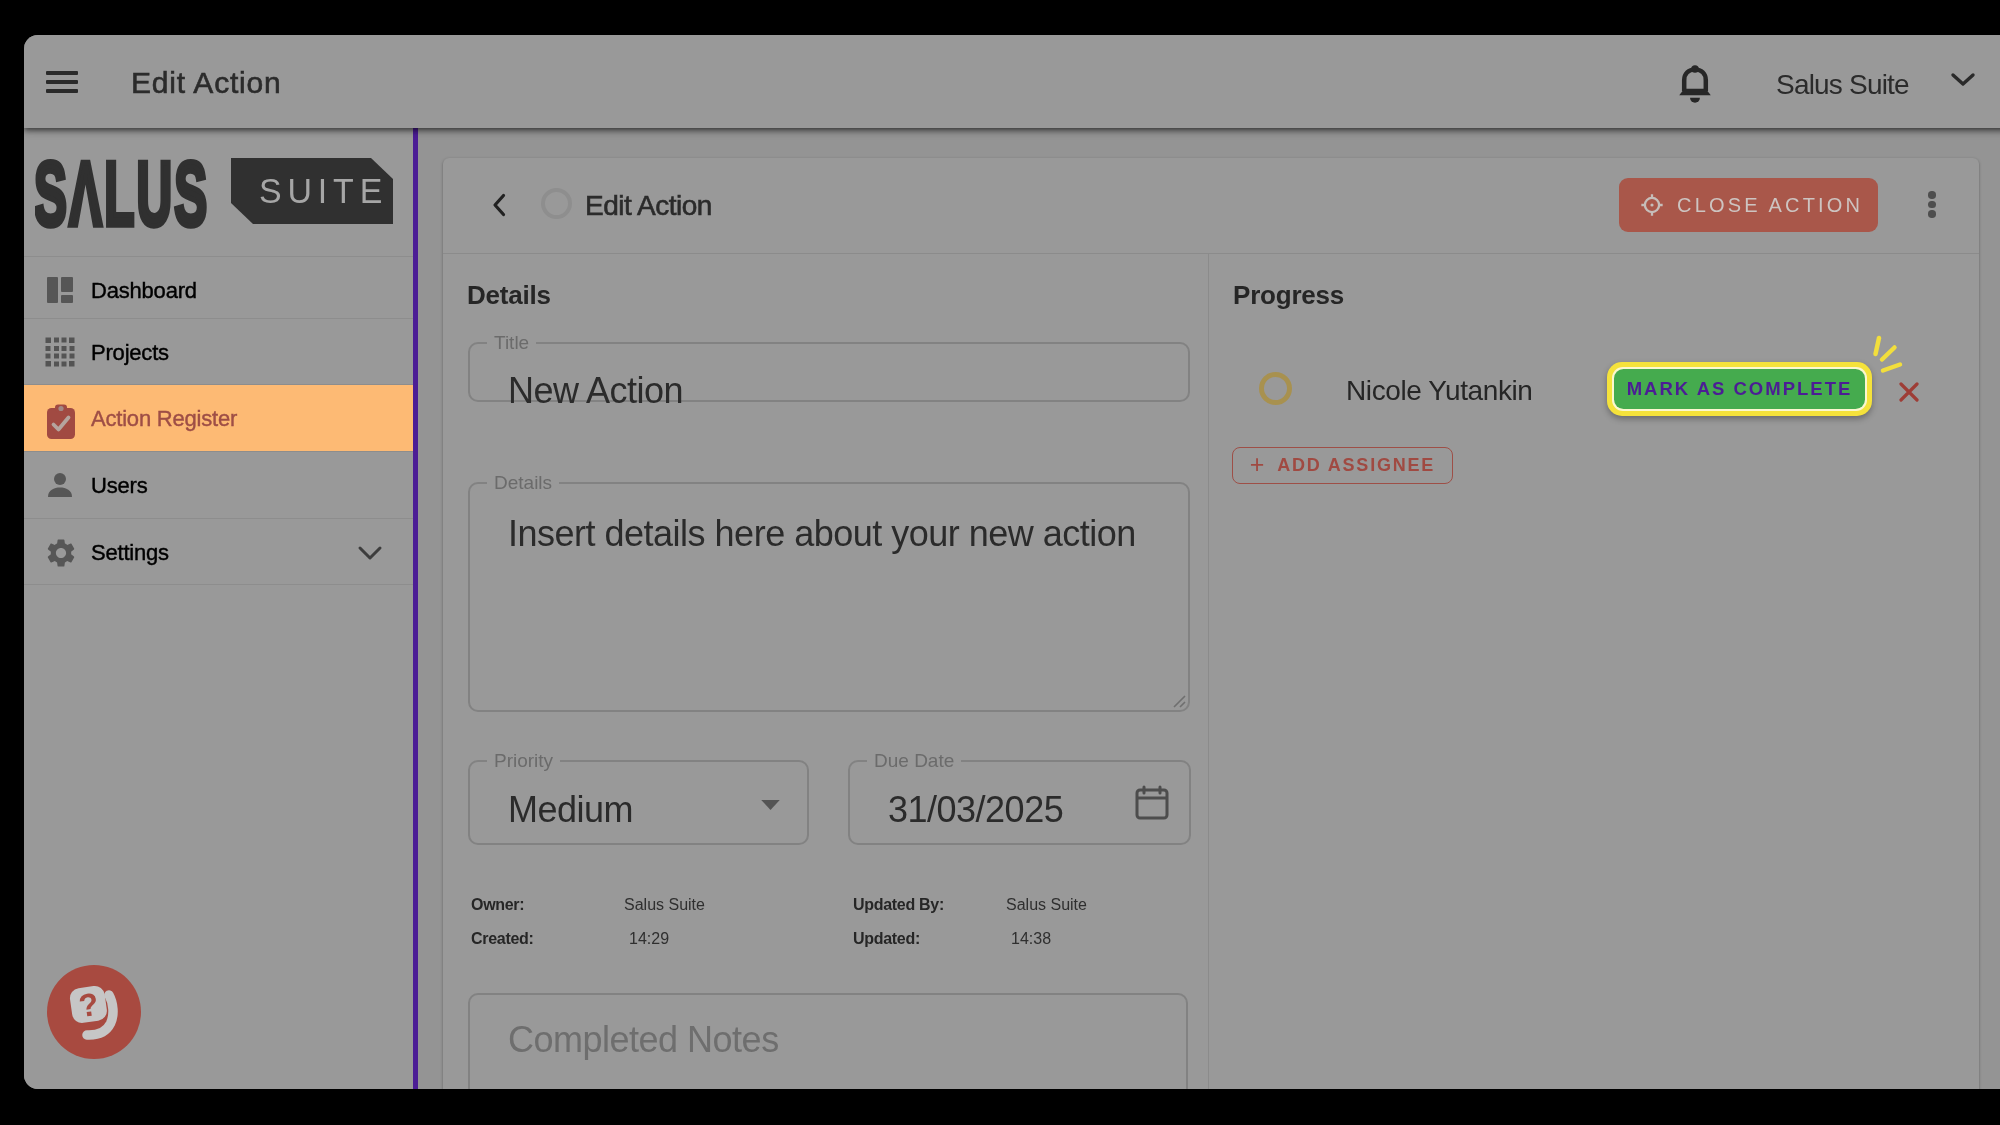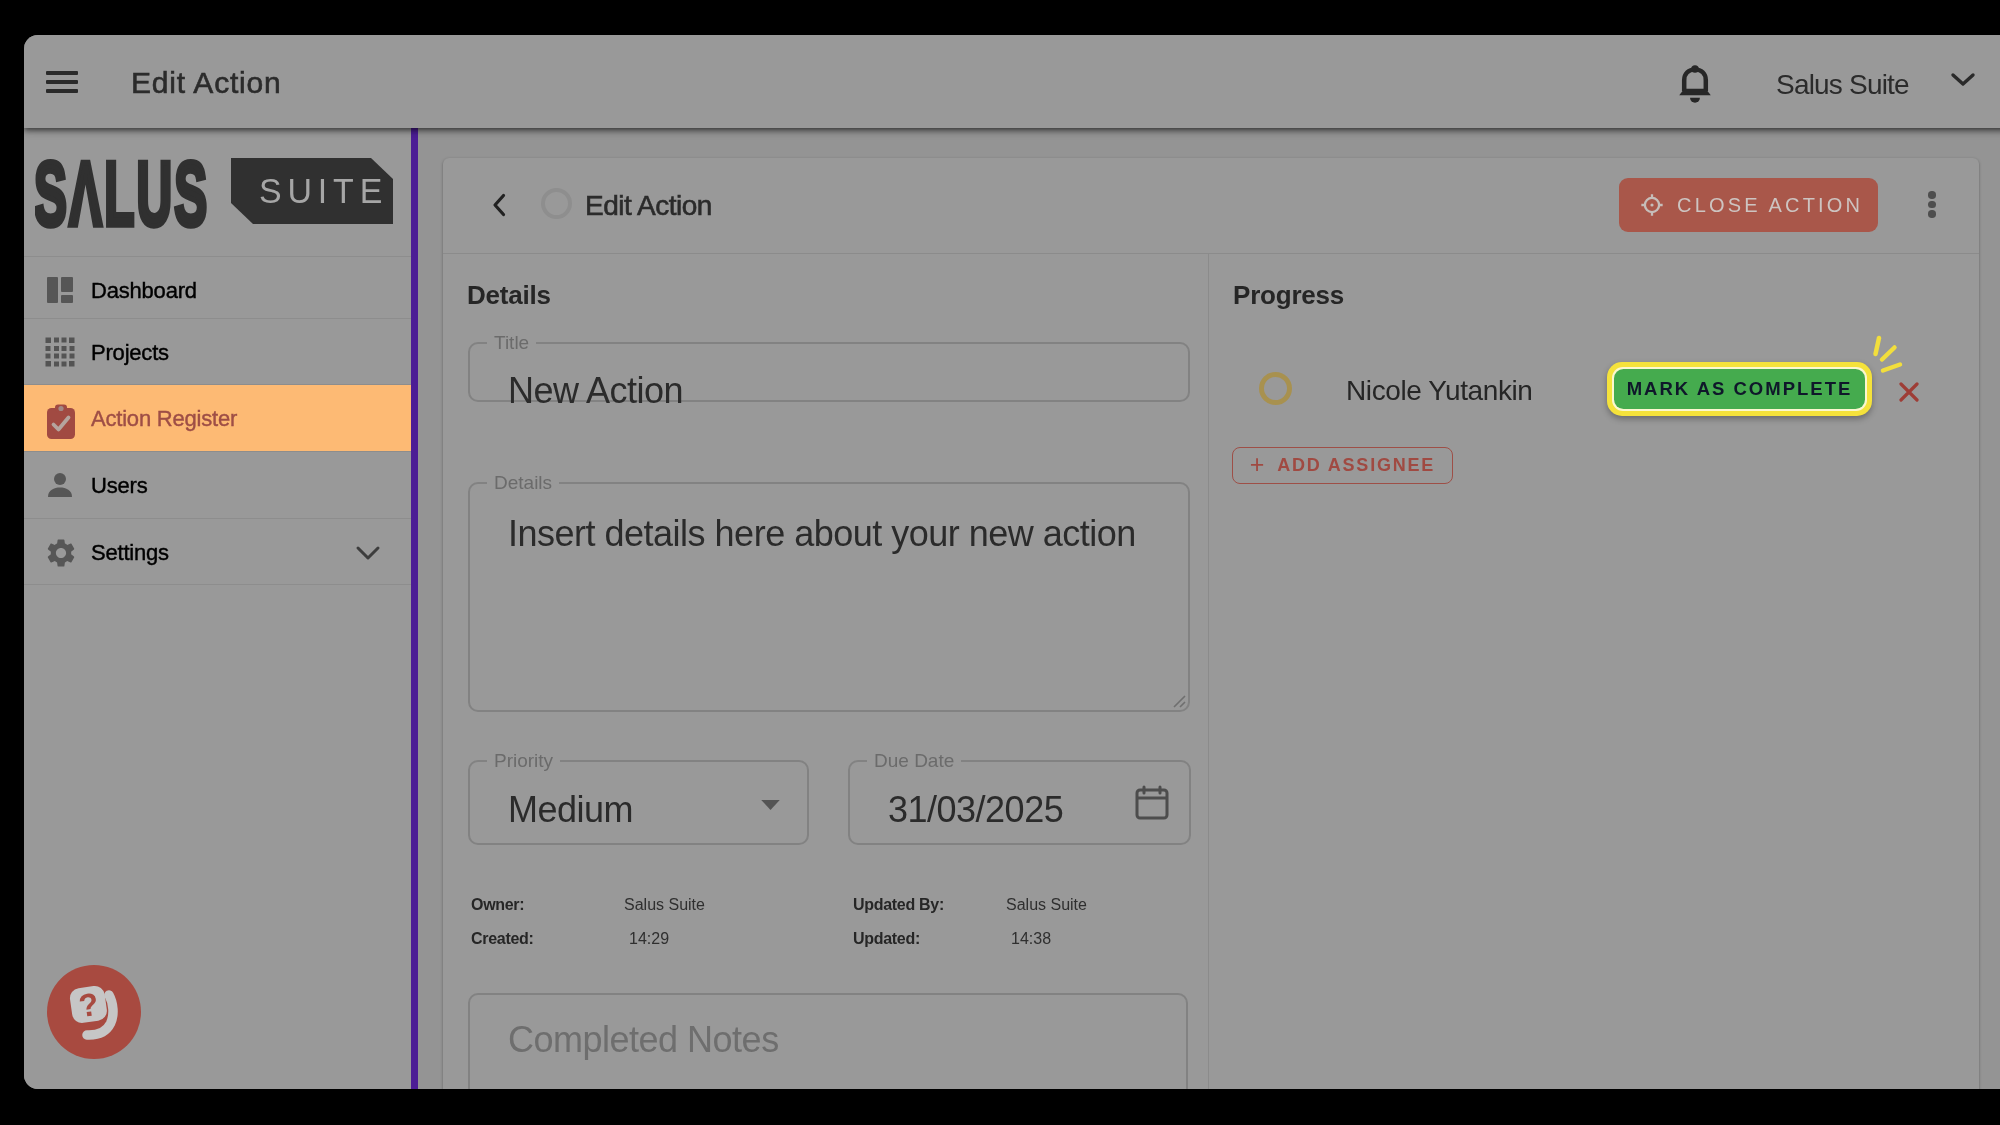--- a/index.html
+++ b/index.html
@@ -9,21 +9,21 @@
 #win{position:absolute;left:24px;top:35px;width:1990px;height:1054px;background:#949494;border-radius:14px;overflow:hidden;}
 
 #appbar{position:absolute;left:0;top:0;width:100%;height:93px;background:#999;box-shadow:0 2px 4px -1px rgba(0,0,0,.38),0 4px 5px 0 rgba(0,0,0,.26),0 1px 10px 0 rgba(0,0,0,.22);z-index:5;}
 #hamb{position:absolute;left:22px;top:36px;width:32px;height:22px;}
 #hamb div{height:4px;background:#2a2a2a;border-radius:1px;margin-bottom:5px;}
 #appTitle{position:absolute;left:107px;top:31px;font-size:30px;color:#2b2b2b;letter-spacing:.8px;-webkit-text-stroke:0.6px #2b2b2b;}
 #bell{position:absolute;left:1653px;top:28px;}
 #acctName{position:absolute;left:1752px;top:34px;font-size:28px;letter-spacing:-0.8px;color:#2b2b2b;}
 #acctChev{position:absolute;left:1925px;top:36px;}
 
-#sidebar{position:absolute;left:0;top:93px;width:394px;bottom:0;background:#999;border-right:7px solid #4c1d95;}
+#sidebar{position:absolute;left:0;top:93px;width:394px;bottom:0;background:#999;border-right:5px solid #4c1d95;}
 #logo{position:absolute;left:11px;top:30px;}
 .navsep{position:absolute;left:0;width:100%;height:1px;background:#8d8d8d;}
 .nav{position:absolute;left:0;width:100%;height:66px;}
 .nav .ic{position:absolute;left:20px;top:17px;width:32px;height:32px;}
 .nav .lb{position:absolute;left:67px;top:21px;font-size:22px;letter-spacing:-0.2px;color:#000000;-webkit-text-stroke:0.4px currentColor;}
 
 #main{position:absolute;left:395px;top:93px;right:0;bottom:0;background:#949494;}
 #card{position:absolute;left:24px;top:30px;width:1536px;height:1200px;background:#999;border-radius:6px;box-shadow:0 1px 3px rgba(0,0,0,.35);}
 #backChev{position:absolute;left:46px;top:33px;}
 #hdrCircle{position:absolute;left:98px;top:30px;width:31px;height:31px;border-radius:50%;border:4px solid #8e8e8e;}
@@ -38,21 +38,21 @@
 .fld{position:absolute;border:2px solid #828282;border-radius:10px;}
 .fld .flab{position:absolute;top:-11px;left:17px;font-size:19px;color:#6b6b6b;background:#999;padding:0 7px;line-height:20px;}
 .fld .fval{position:absolute;left:23px;font-size:36px;letter-spacing:-0.5px;color:#2b2b2b;margin-left:15px;}
 .meta{position:absolute;font-size:16px;color:#2f2f2f;}
 .meta b{color:#262626;letter-spacing:-0.3px;}
 
 #radioNicole{position:absolute;width:33px;height:33px;border-radius:50%;border:5px solid #a8914f;}
 #nicole{position:absolute;font-size:28px;letter-spacing:-0.4px;color:#262626;}
 #spot{position:absolute;left:1164px;top:204px;width:265px;height:54px;border-radius:15px;background:#f5e23b;z-index:30;box-shadow:0 3px 6px rgba(0,0,0,.3);}
 #spotRim{position:absolute;left:5.2px;top:5.2px;right:5.2px;bottom:5.2px;border-radius:11px;background:#fbf7cf;}
-#greenBtn{position:absolute;left:7px;top:6.8px;right:7px;bottom:6.8px;border-radius:9.5px;background:#45ab4e;display:flex;align-items:center;justify-content:center;color:#0f172a;font-size:18.5px;font-weight:bold;letter-spacing:2px;white-space:nowrap;}
+#greenBtn{position:absolute;left:7px;top:6.8px;right:7px;bottom:6.8px;border-radius:9.5px;background:#45ab4e;display:flex;align-items:center;justify-content:center;color:#4c1d95;font-size:18.5px;font-weight:bold;letter-spacing:2px;white-space:nowrap;}
 #addBtn{position:absolute;left:789px;top:289px;width:221px;height:37px;border-radius:8px;border:1.5px solid #9e4f47;color:#a04a42;font-size:18px;font-weight:bold;letter-spacing:1.8px;display:flex;align-items:center;justify-content:center;}
 
 #fab{position:absolute;left:23px;top:930px;width:94px;height:94px;border-radius:50%;background:#a84a40;}
 
 #scrollthumb{position:absolute;right:1px;top:3px;width:9px;height:805px;border-radius:4.5px;background:#9b554b;z-index:9;}
 svg{display:block;}
 </style>
 </head>
 <body>
 <div id="stage">

